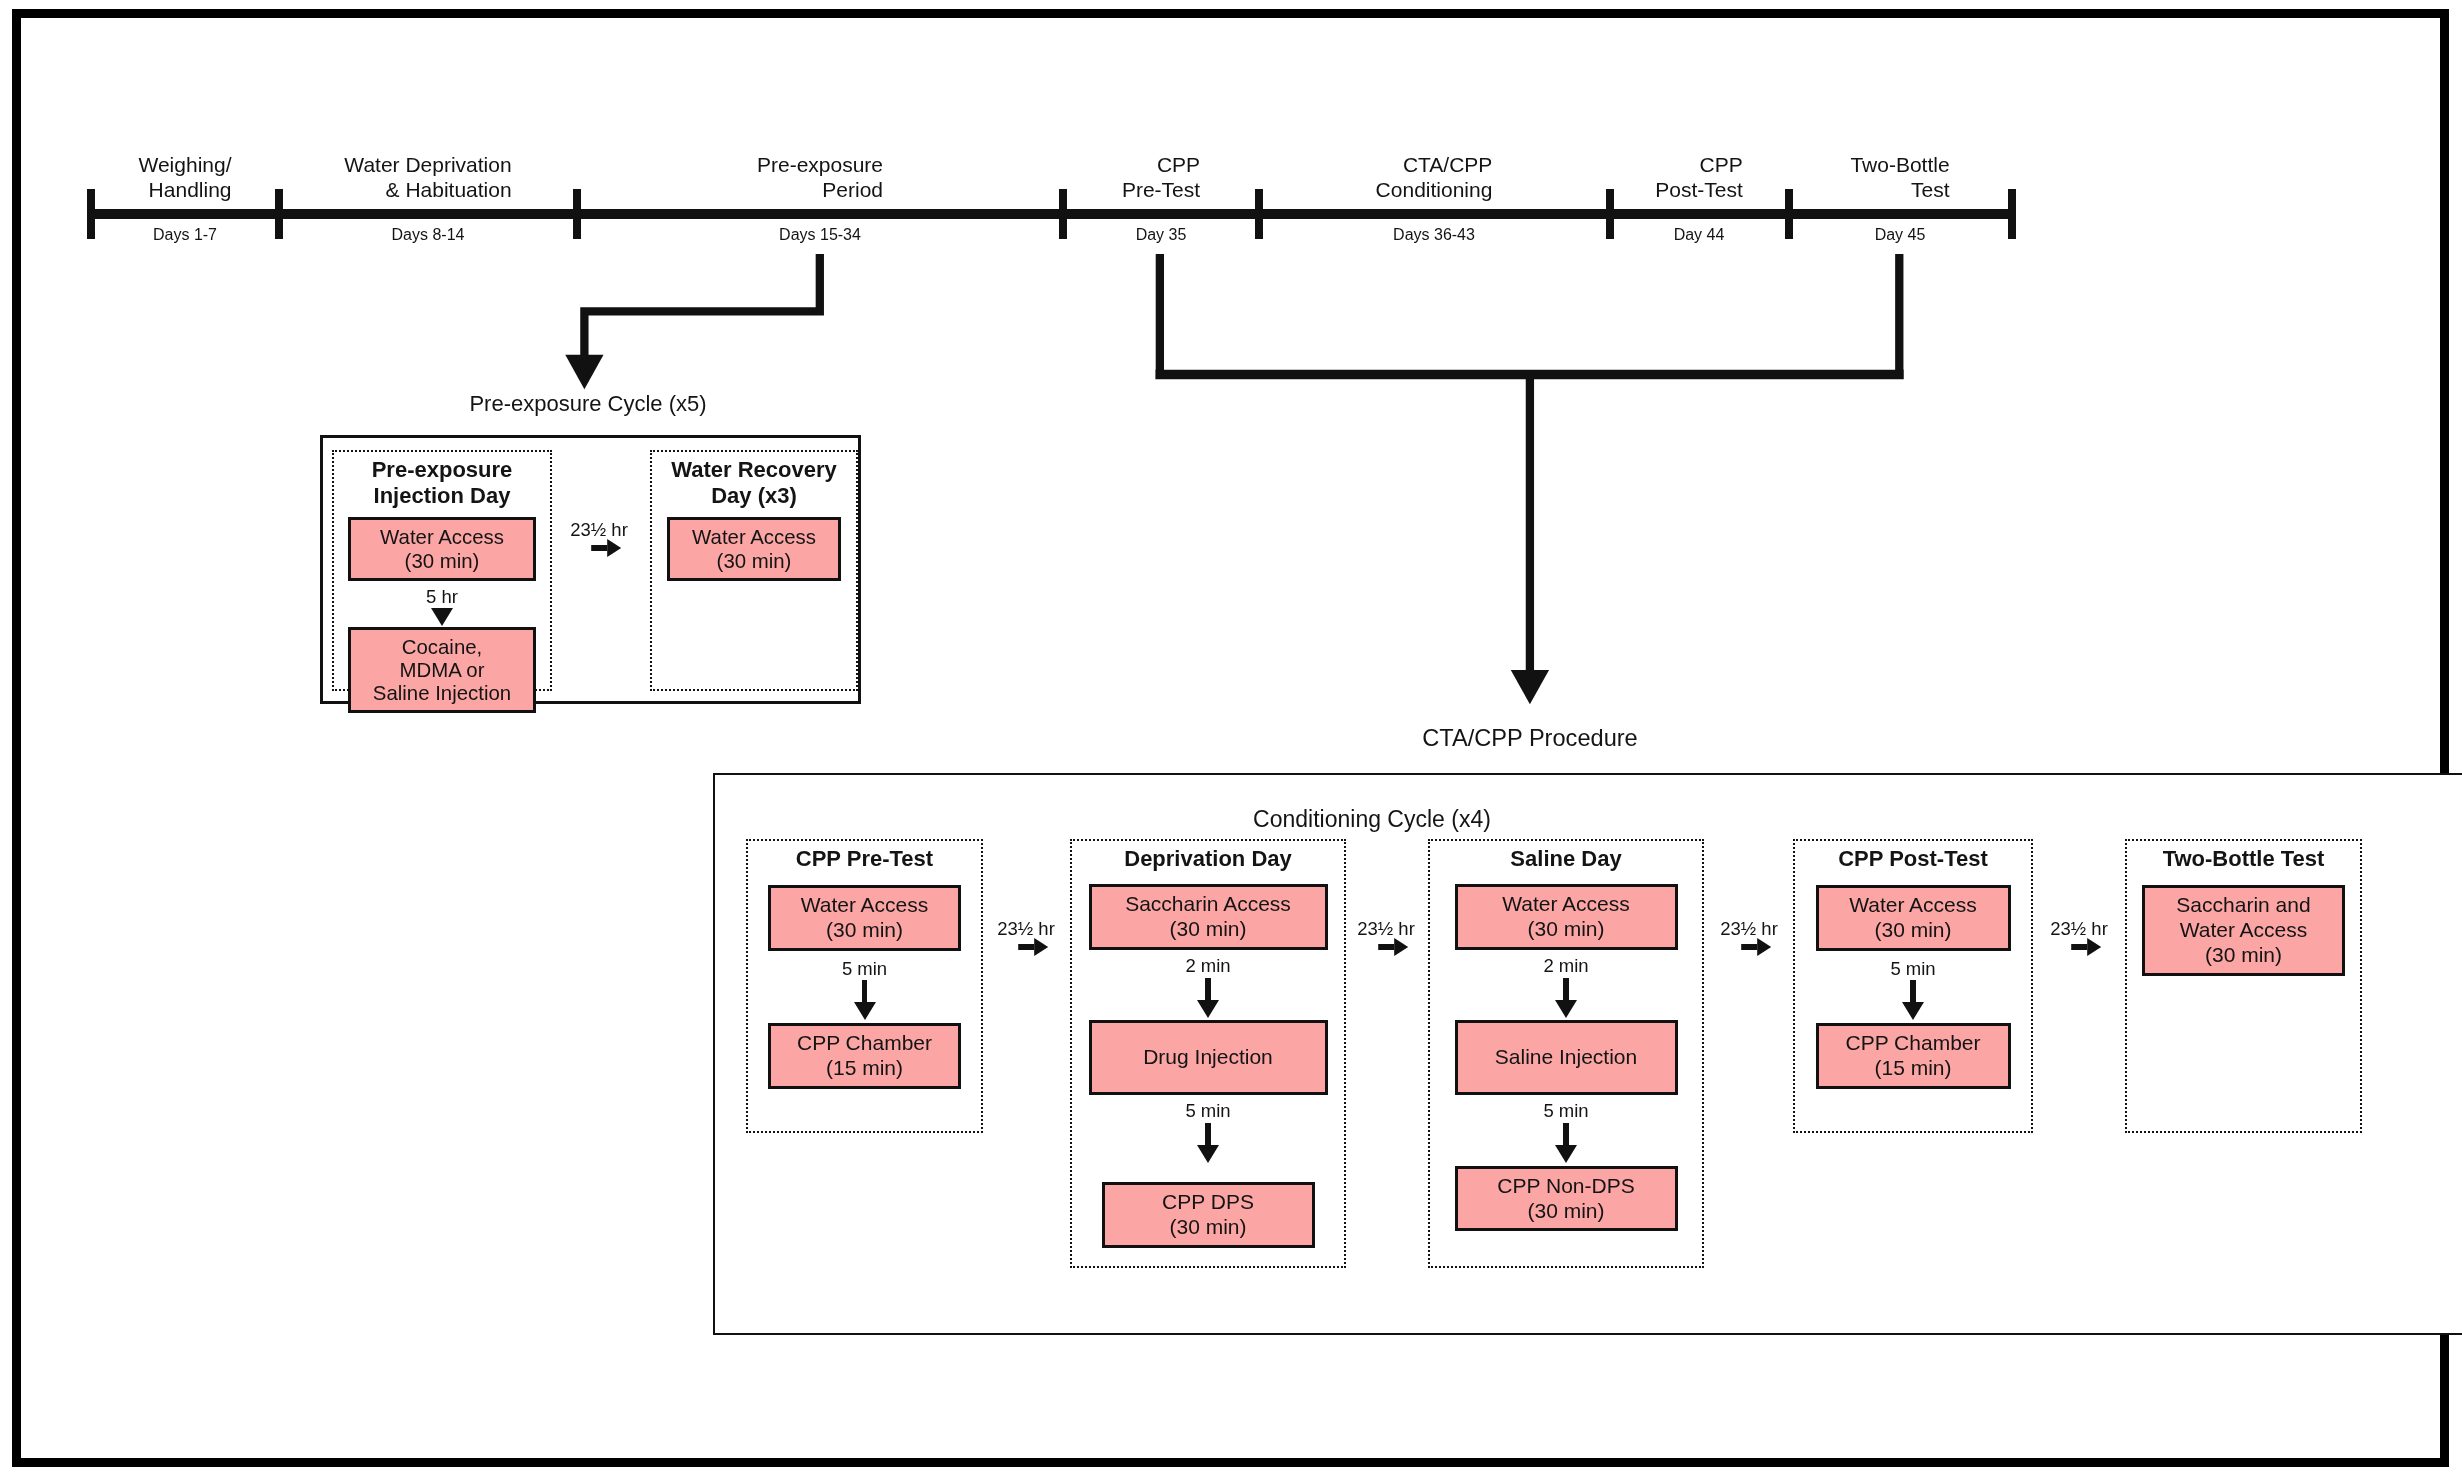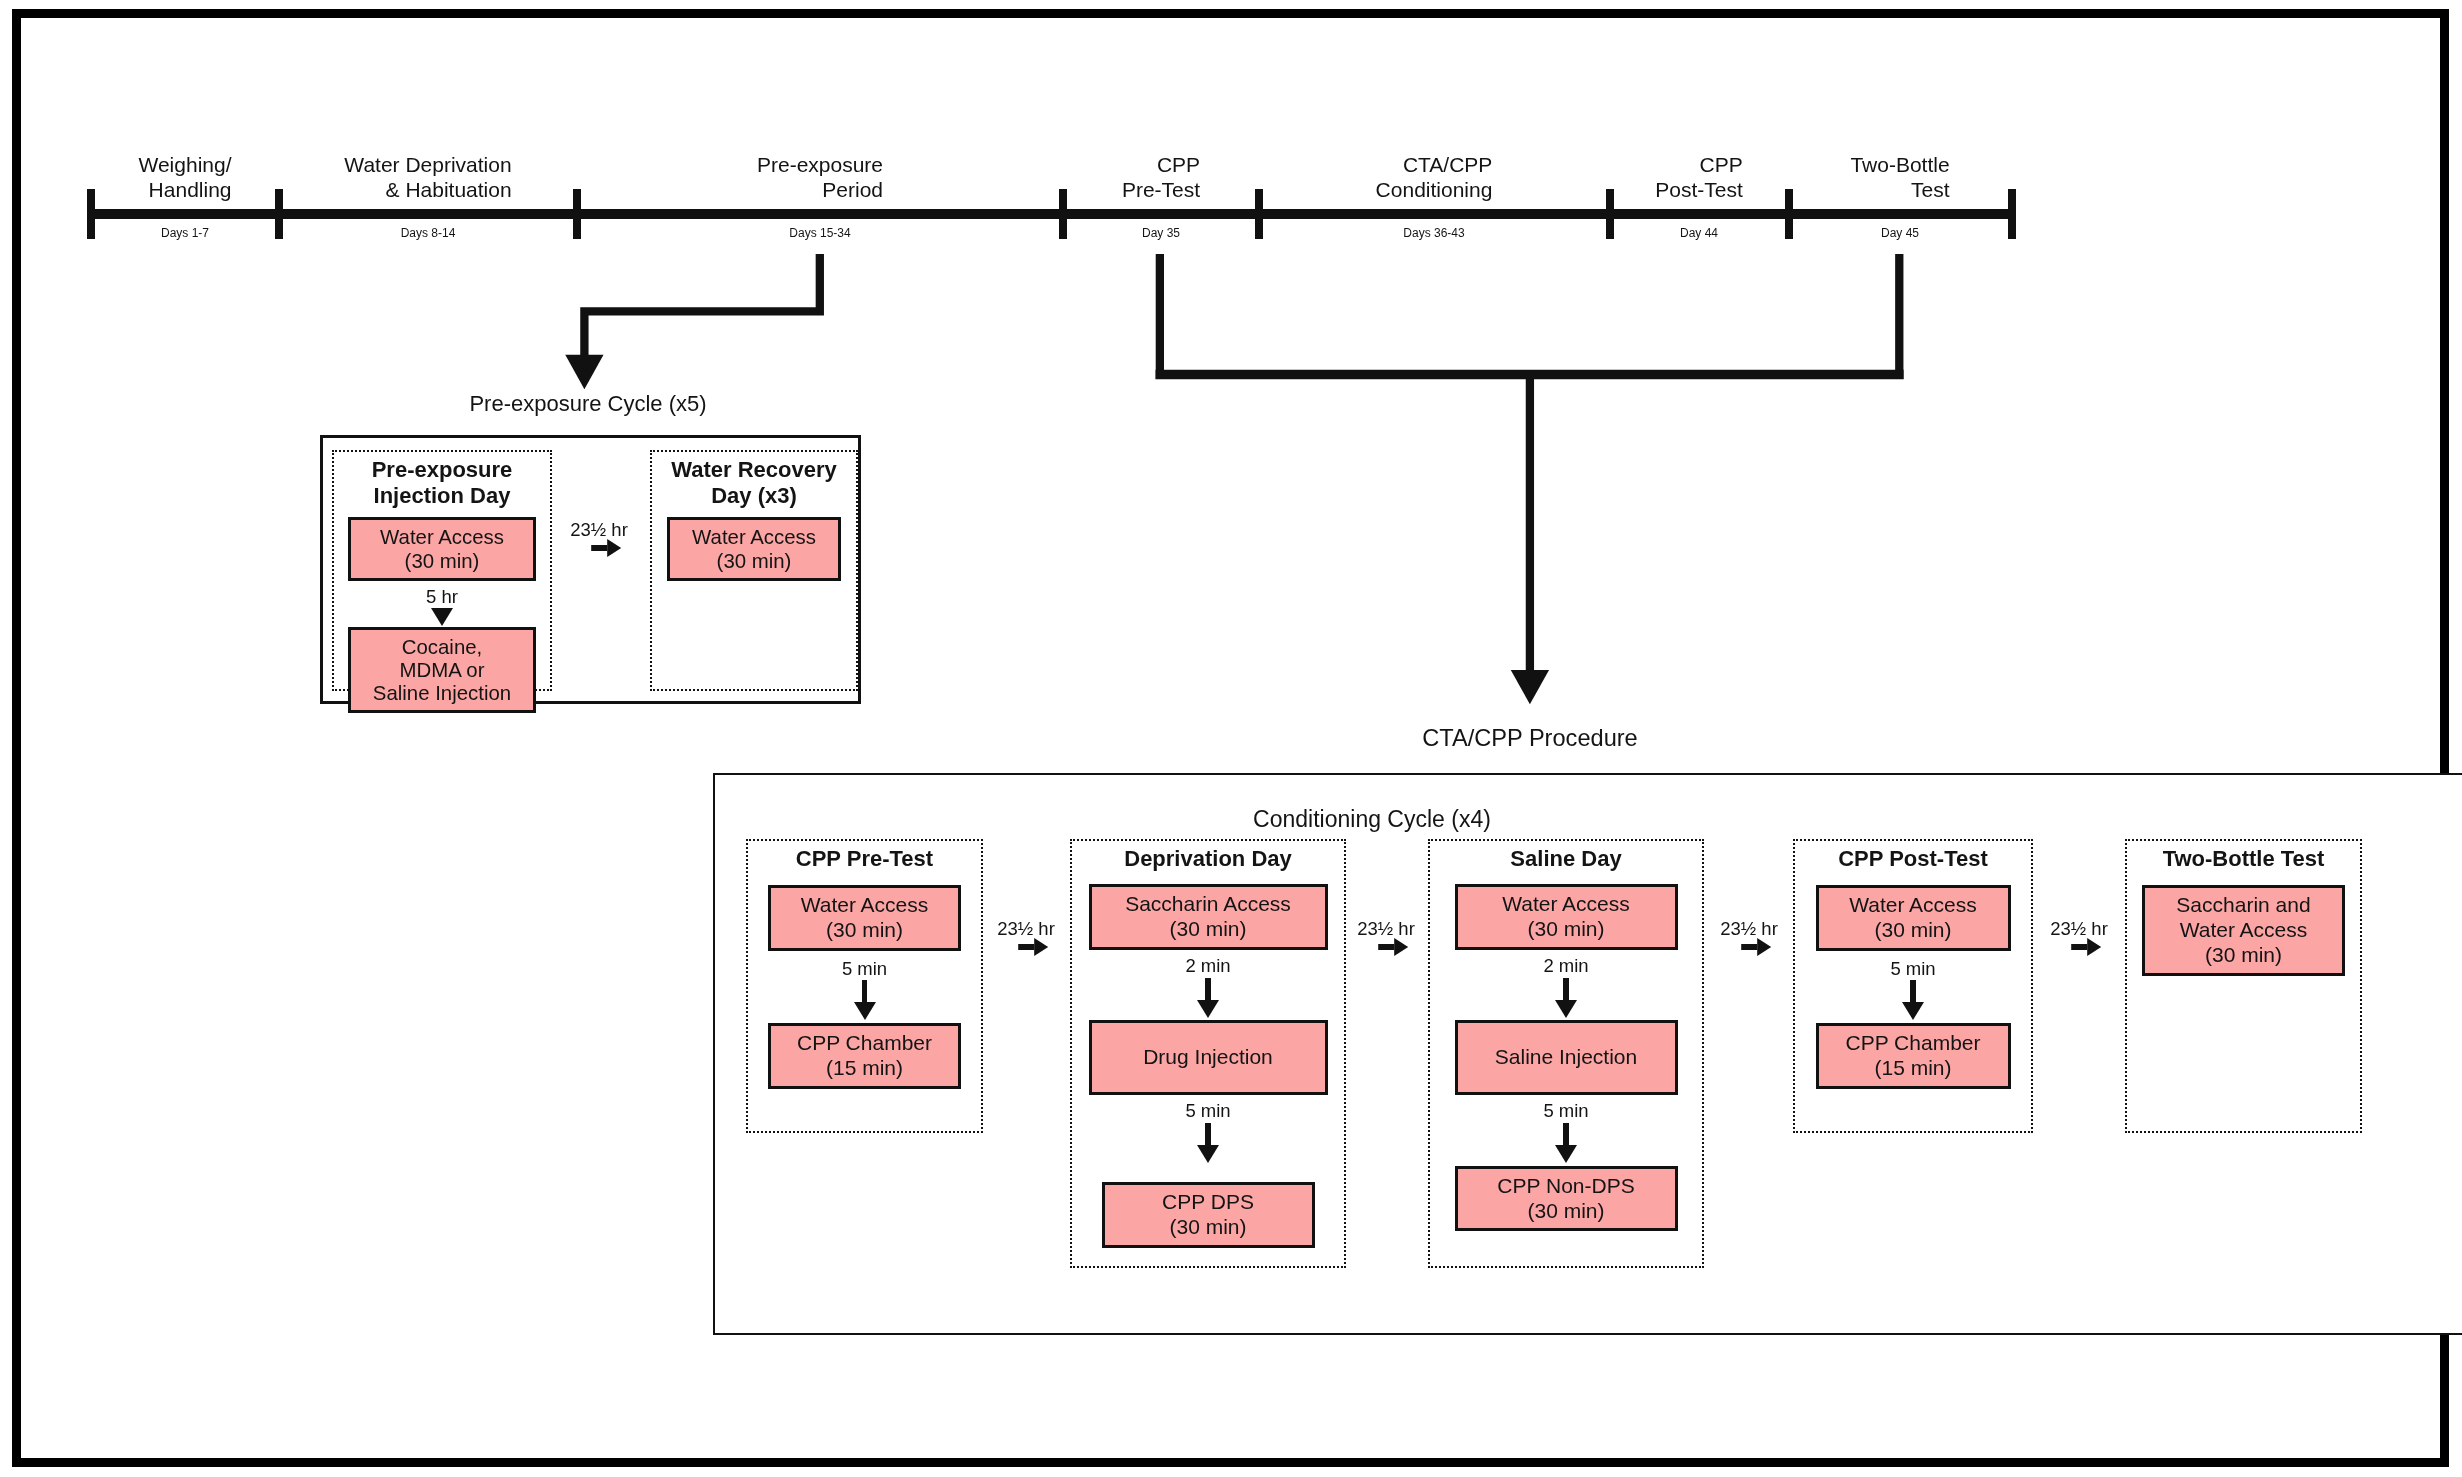--- a/index.html
+++ b/index.html
@@ -5,21 +5,21 @@
   html,body{margin:0;padding:0;background:#fff;}
   body{width:2462px;height:1477px;position:relative;overflow:hidden;
        font-family:"Liberation Sans",sans-serif;color:#141414;}
   .frame{position:absolute;left:11.5px;top:9px;right:12.8px;bottom:10.2px;border:9px solid #000;}
   .abs{position:absolute;}
   
   .tl-bar{position:absolute;left:91px;top:209px;width:1922px;height:10.2px;background:#111;}
   .tick{position:absolute;width:8.3px;height:50px;top:189px;background:#111;}
   .phase-label{position:absolute;top:153px;font-size:21px;line-height:1.18;text-align:right;
                transform:translateX(-50%);white-space:nowrap;}
-  .day-label{position:absolute;top:226px;font-size:12px;text-align:center;transform:translateX(-50%);white-space:nowrap;}
+  .day-label{position:absolute;top:226px;font-size:16px;text-align:center;transform:translateX(-50%);white-space:nowrap;}
   
   .solid-outer{position:absolute;border:3.2px solid #111;background:#fff;box-sizing:border-box;}
   .dotted-box{position:absolute;border:2.6px dotted #111;box-sizing:border-box;background:#fff;
               display:flex;flex-direction:column;align-items:center;padding-top:5.1px;}
   .wbox{border:3.2px solid #111;background:#fca5a5;text-align:center;font-size:21px;line-height:1.18;
         padding:5.1px 5.1px;box-sizing:border-box;display:flex;flex-direction:column;justify-content:center;}
   .hdr{font-weight:700;font-size:22px;line-height:1.2;text-align:center;}
   .small-lbl{font-size:18.5px;line-height:1.1;text-align:center;}
   .big-lbl{position:absolute;font-size:23px;transform:translateX(-50%);white-space:nowrap;text-align:right;}
   

